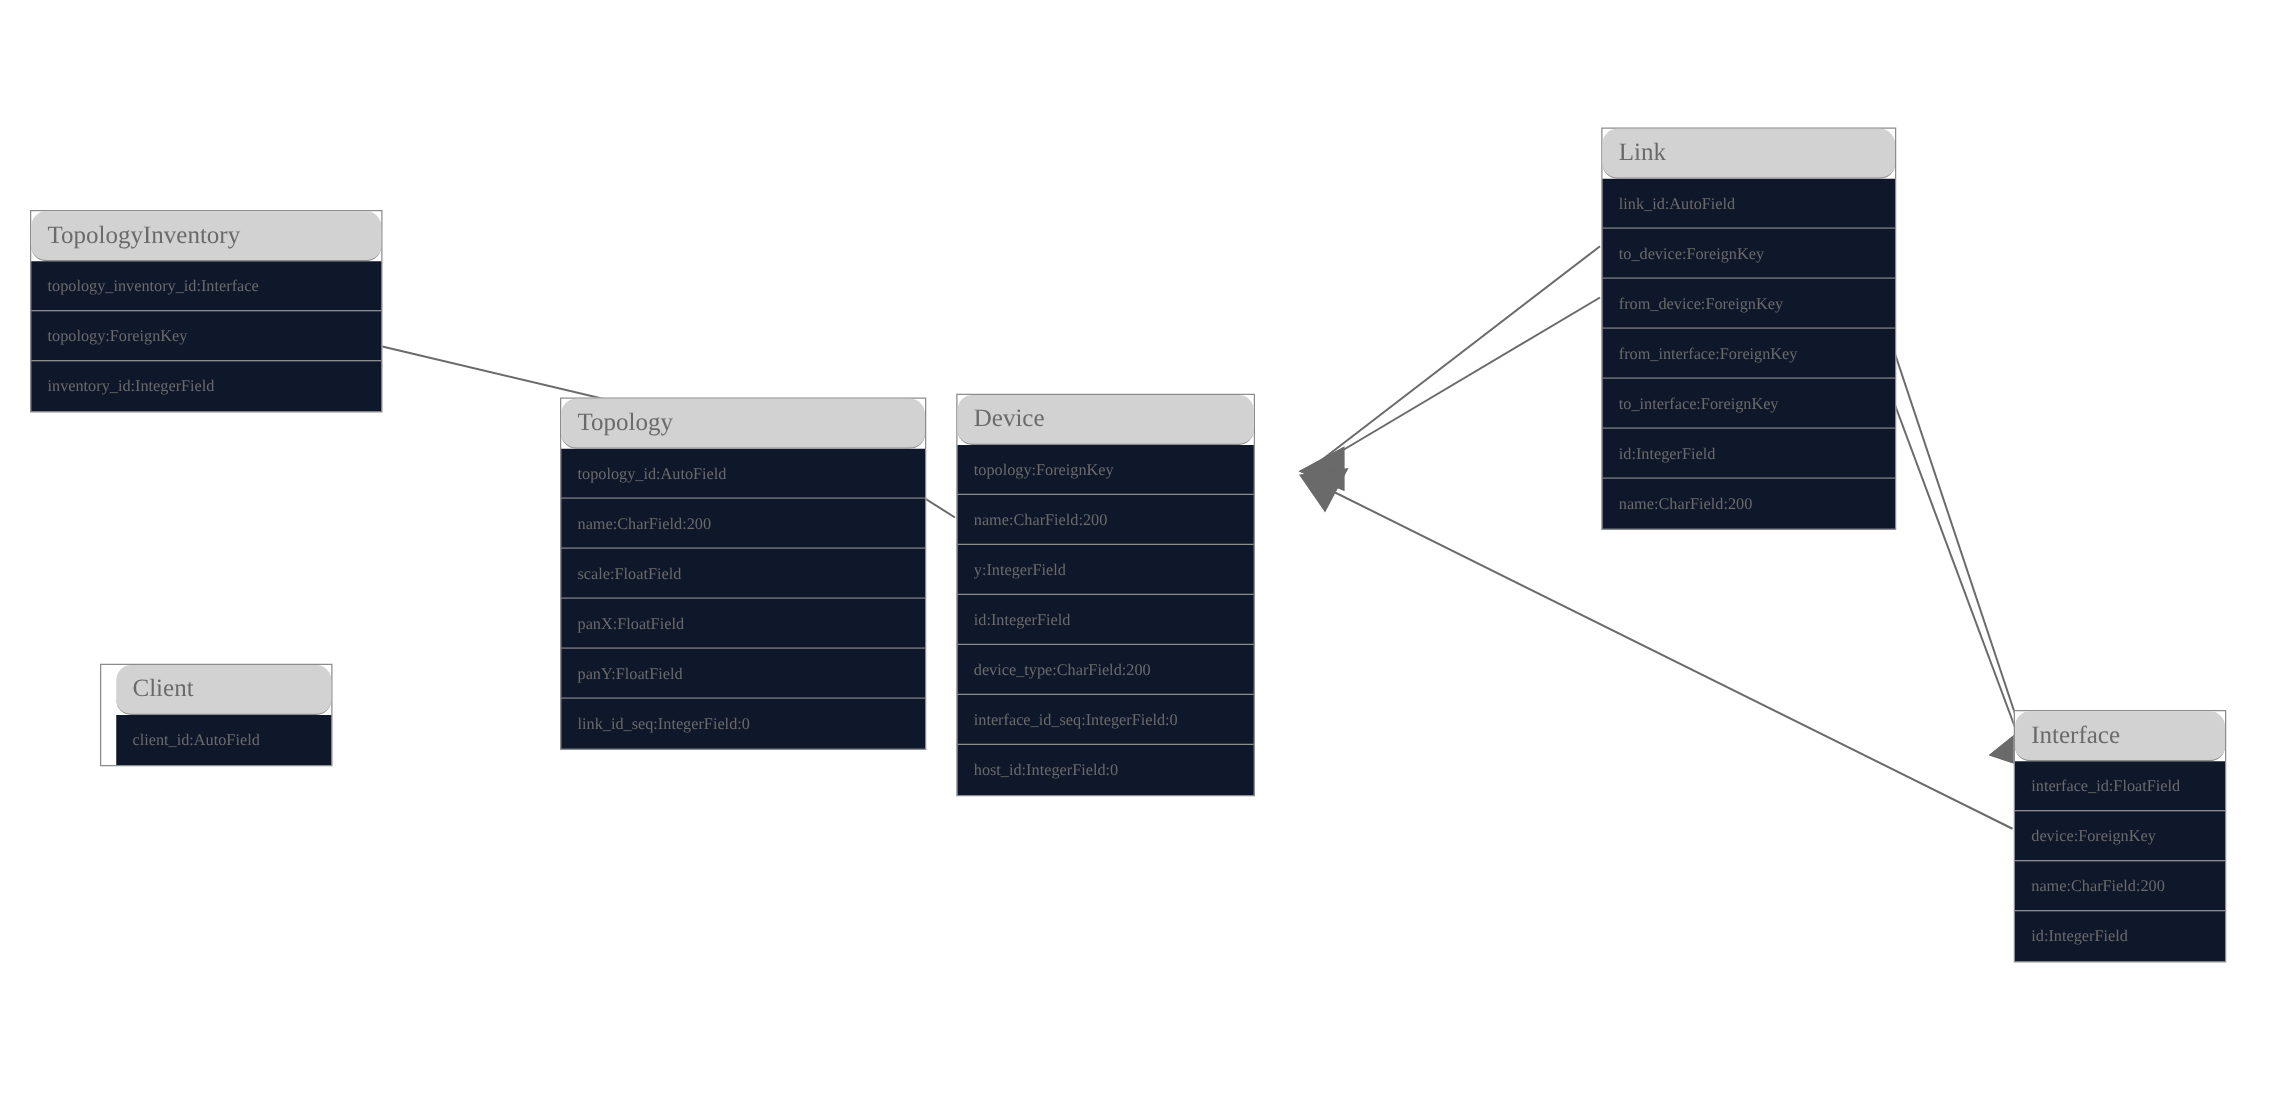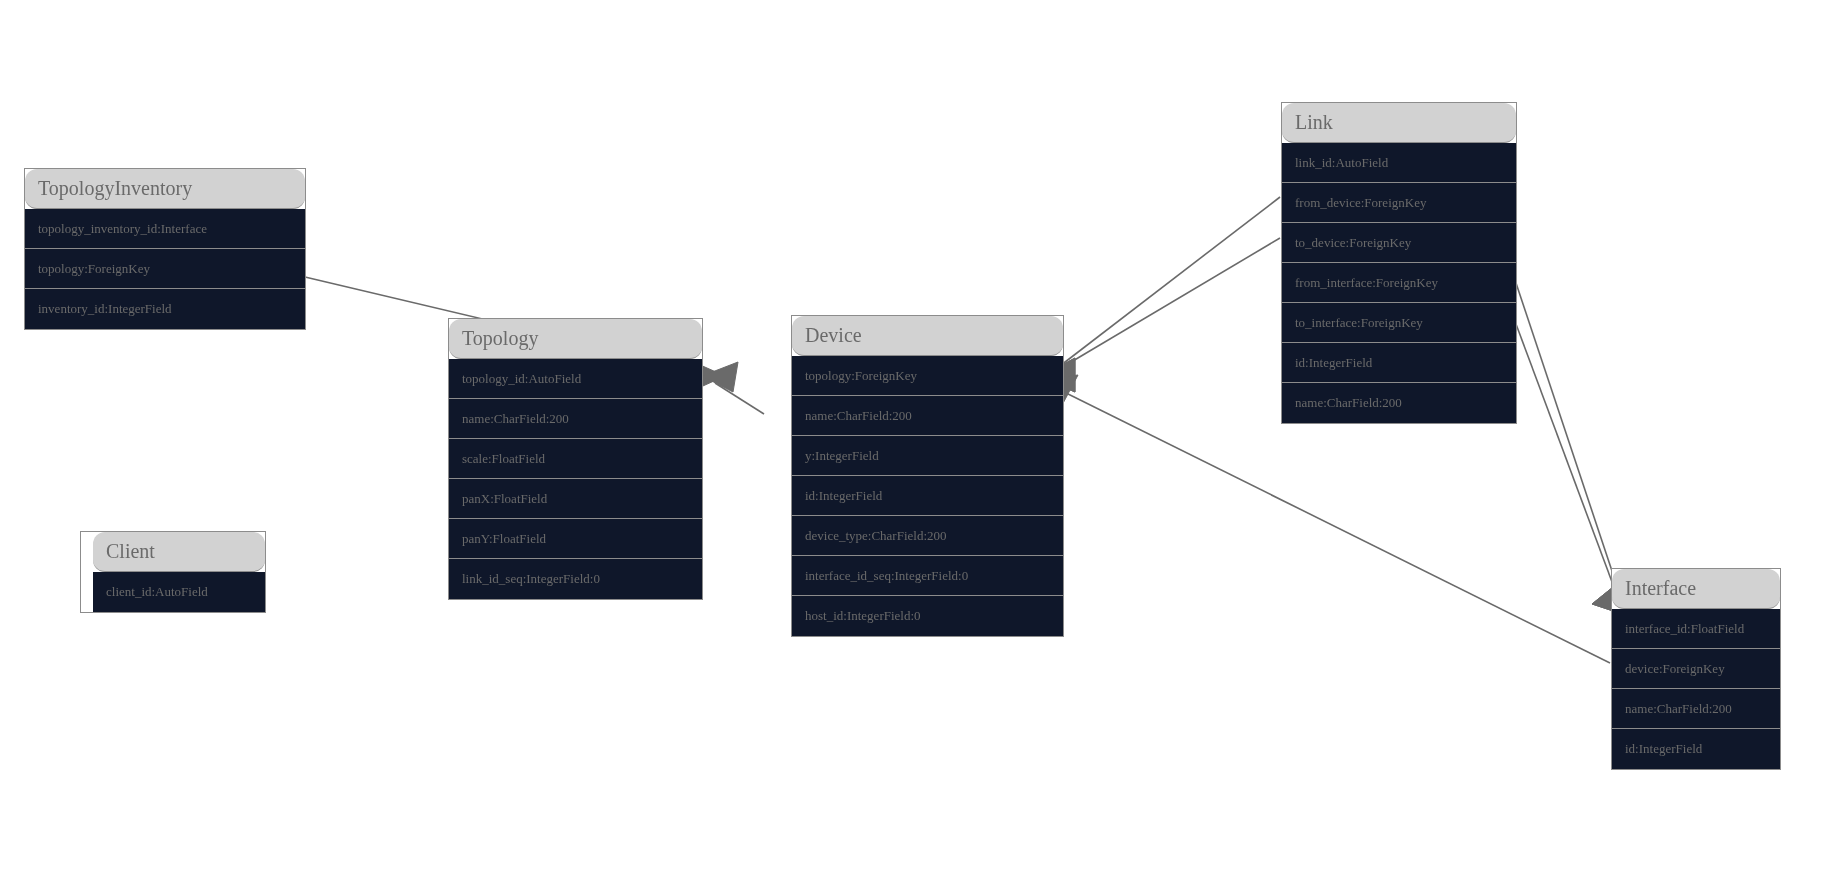--- a/index.html
+++ b/index.html
@@ -93,44 +93,44 @@
         <polygon points="1625,615 1592,604 1618,583" fill="#6a6a6a" stroke="#6a6a6a" stroke-width="1"></polygon>
       </g>
     </svg>
 
 <div class="entity" style="left: 24px; top: 168px; width: 282px;">
       <div class="entity-header">TopologyInventory</div>
       <div class="entity-field">topology_inventory_id:Interface</div>
       <div class="entity-field">topology:ForeignKey</div>
       <div class="entity-field last">inventory_id:IntegerField</div>
     </div>
-    <div class="entity" style="left: 448px; top: 318px; width: 255px;">
+    <div class="entity" style="left: 448px; top: 318px; width: 293px;">
       <div class="entity-header">Topology</div>
       <div class="entity-field">topology_id:AutoField</div>
       <div class="entity-field">name:CharField:200</div>
       <div class="entity-field">scale:FloatField</div>
       <div class="entity-field">panX:FloatField</div>
       <div class="entity-field">panY:FloatField</div>
       <div class="entity-field last">link_id_seq:IntegerField:0</div>
     </div>
-    <div class="entity" style="left: 765px; top: 315px; width: 273px; margin-left: 26px;">
+    <div class="entity" style="left: 765px; top: 315px; width: 239px;">
       <div class="entity-header">Device</div>
       <div class="entity-field">topology:ForeignKey</div>
       <div class="entity-field">name:CharField:200</div>
       <div class="entity-field">y:IntegerField</div>
       <div class="entity-field">id:IntegerField</div>
       <div class="entity-field">device_type:CharField:200</div>
       <div class="entity-field">interface_id_seq:IntegerField:0</div>
       <div class="entity-field last">host_id:IntegerField:0</div>
     </div>
     <div class="entity" style="left: 1281px; top: 102px; width: 236px;">
       <div class="entity-header">Link</div>
       <div class="entity-field">link_id:AutoField</div>
+      <div class="entity-field">to_device:ForeignKey</div>
       <div class="entity-field">from_device:ForeignKey</div>
-      <div class="entity-field">to_device:ForeignKey</div>
       <div class="entity-field">from_interface:ForeignKey</div>
       <div class="entity-field">to_interface:ForeignKey</div>
       <div class="entity-field">id:IntegerField</div>
       <div class="entity-field last">name:CharField:200</div>
     </div>
     <div class="entity" style="left: 1611px; top: 568px; width: 170px;">
       <div class="entity-header">Interface</div>
       <div class="entity-field">interface_id:FloatField</div>
       <div class="entity-field">device:ForeignKey</div>
       <div class="entity-field">name:CharField:200</div>

